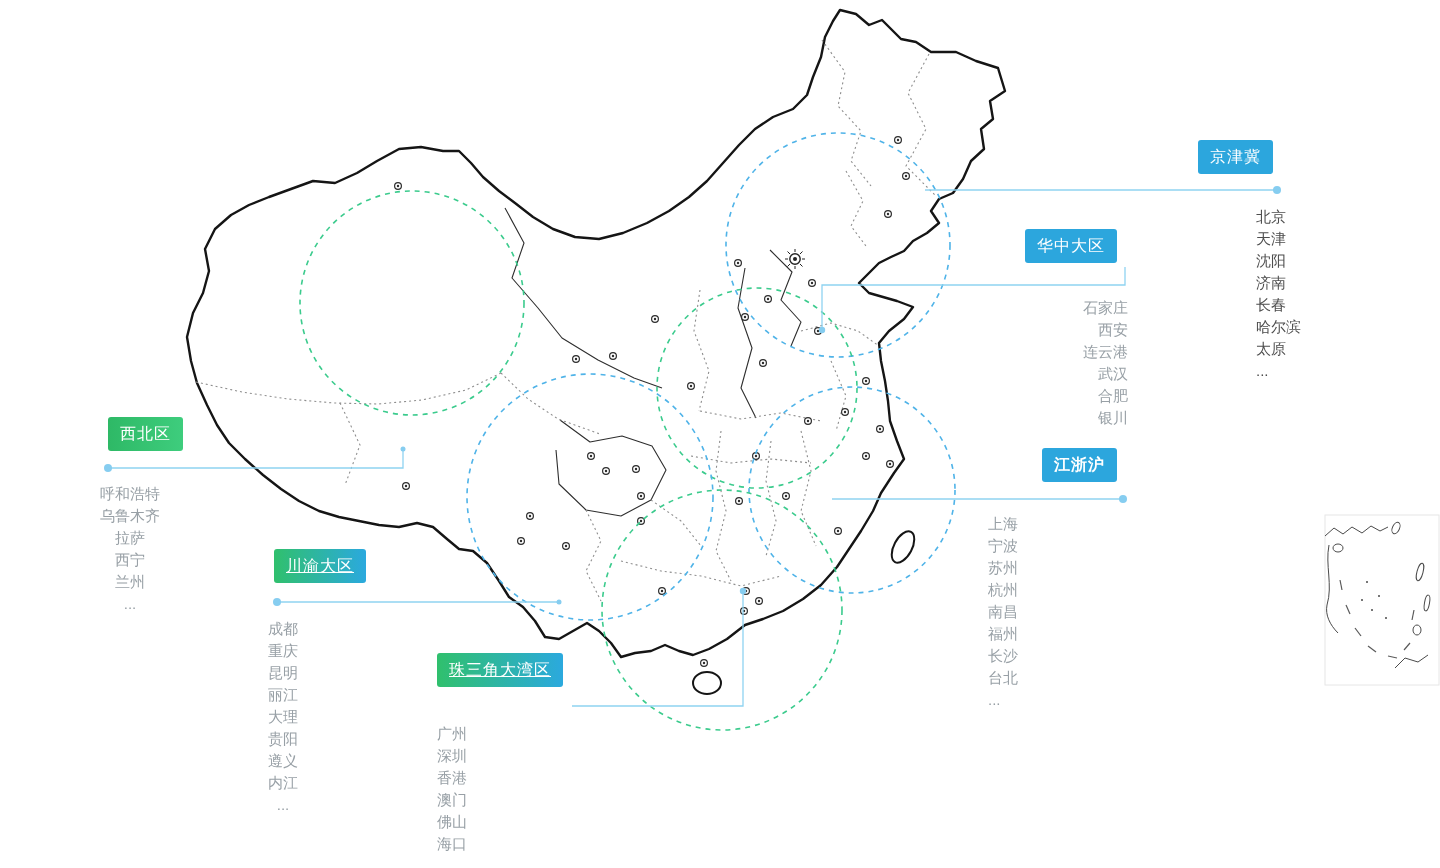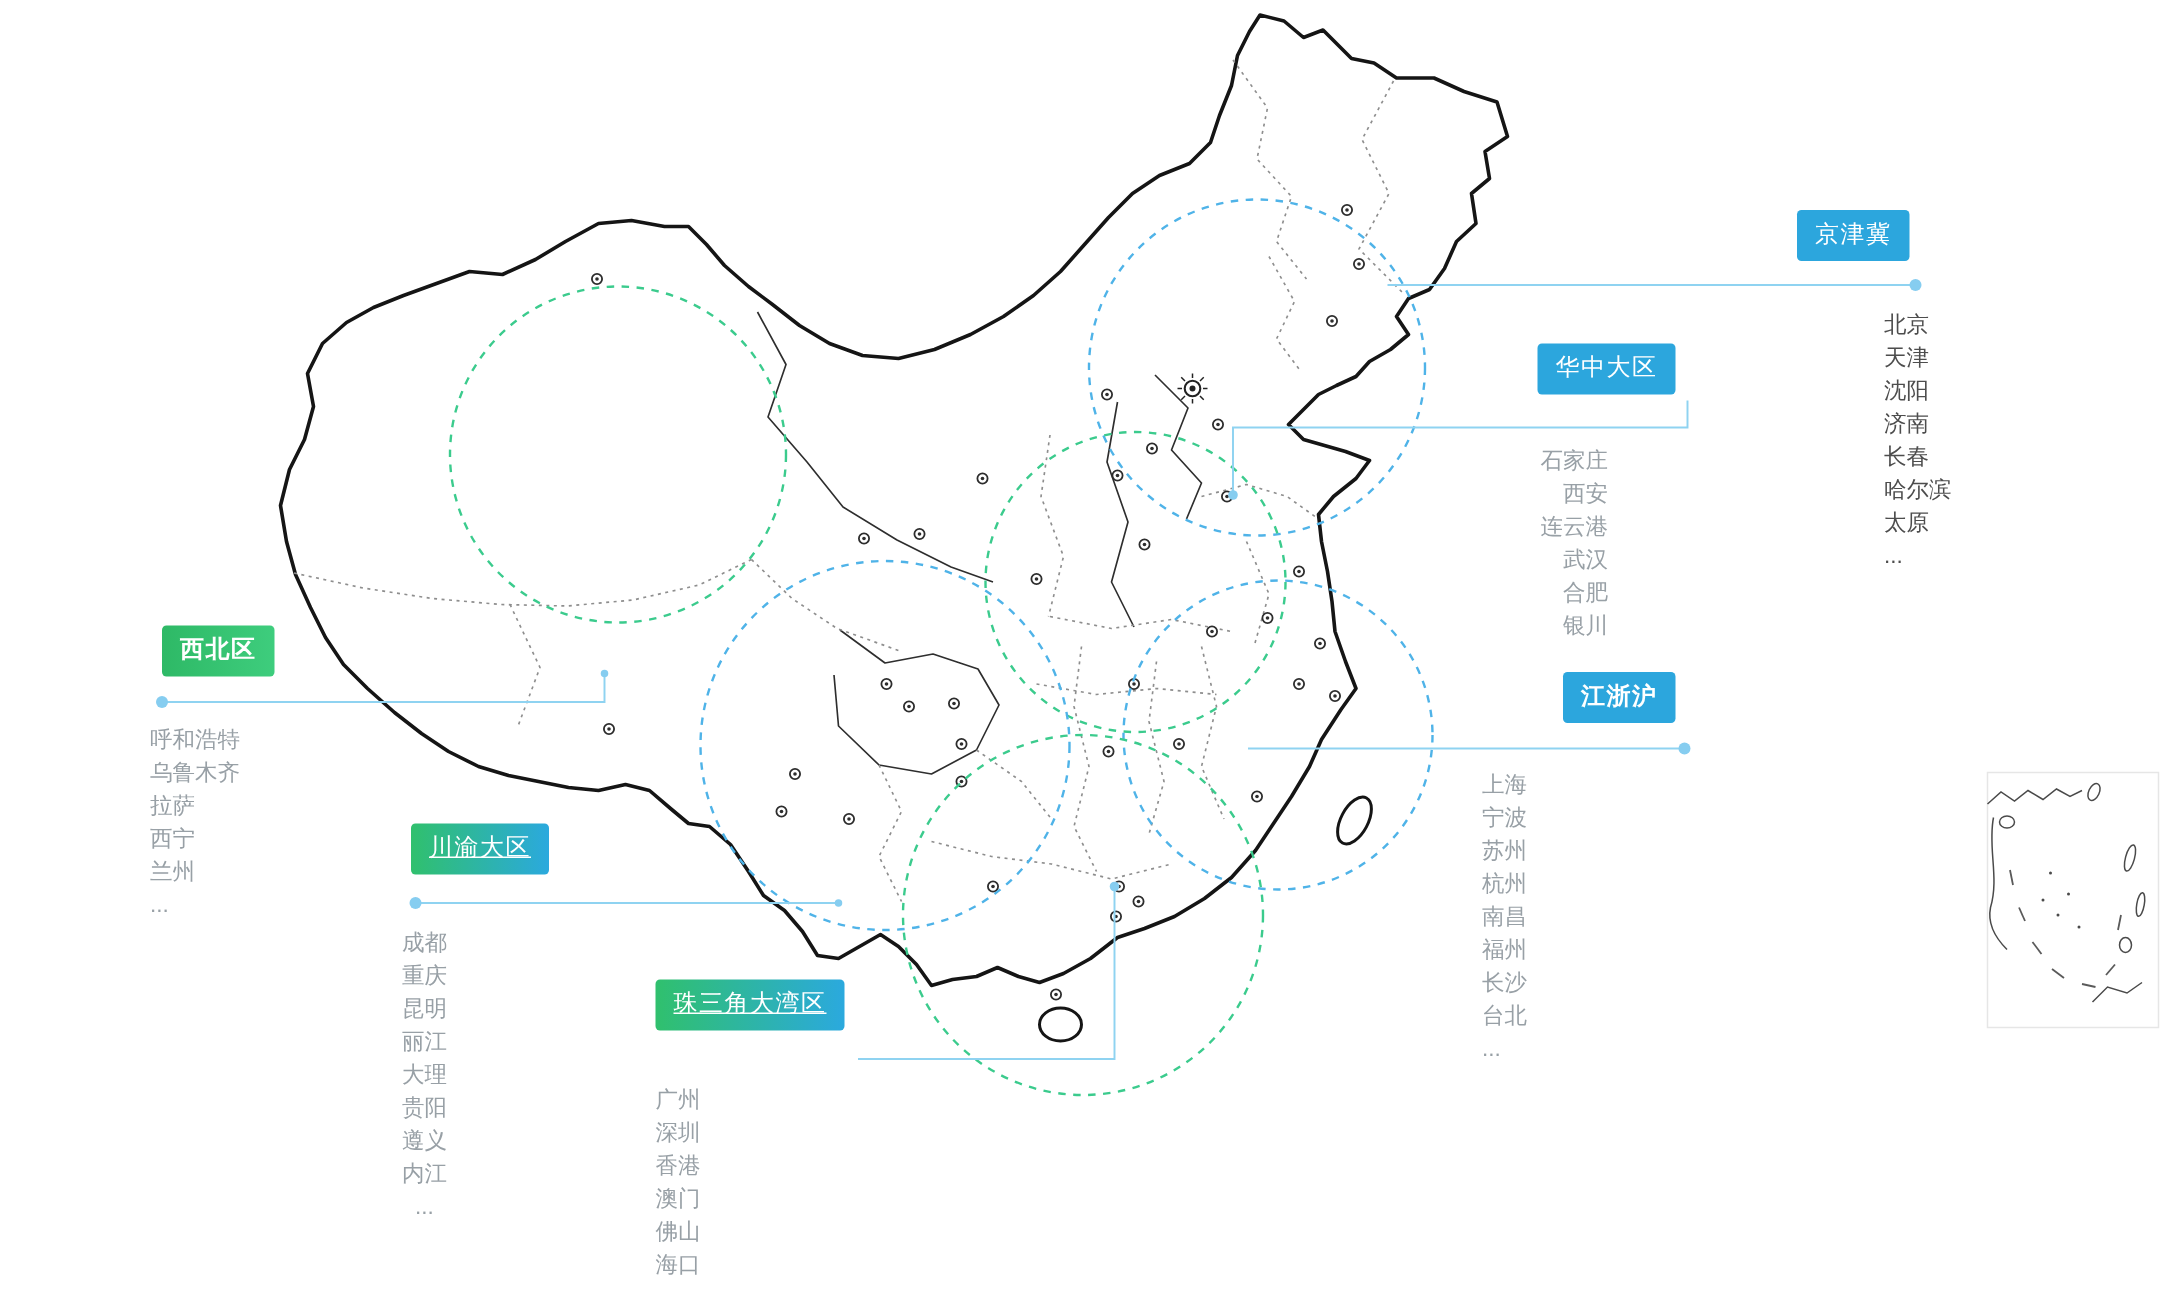--- a/index.html
+++ b/index.html
@@ -28,36 +28,36 @@
   .inset-isle{fill:none;stroke:#4a4a4a;stroke-width:1;}
   .inset-dash{stroke:#5a5a5a;stroke-width:1.2;}
   .inset-dotp{fill:#4a4a4a;}
 
   
   .tag{
     position:absolute;color:#fff;font-size:16px;letter-spacing:1px;
     padding:9px 12px;border-radius:3px;white-space:nowrap;line-height:1;
   }
   .tag-blue{background:#2ca6dd;}
-  .tag-green{background:linear-gradient(90deg,#2eb966,#3ecd7d);font-weight:bold;}
+  .tag-green{background:linear-gradient(90deg,#2eb966,#3ecd7d);}
   .tag-grad{background:linear-gradient(90deg,#30c06d,#2ba9de);}
 
   
   .cities{position:absolute;font-size:15px;line-height:22px;color:#98a0a6;white-space:nowrap;}
   .cities.dark{color:#4d4d4d;}
   .cities .city{display:block;}
 
   #tag-jingjinji{left:1198px;top:140px;}
   #list-jingjinji{left:1256px;top:206px;width:100px;text-align:left;}
   #tag-huazhong{left:1025px;top:229px;}
-  #list-huazhong{left:932px;top:297px;width:140px;text-align:right;}
+  #list-huazhong{left:988px;top:297px;width:140px;text-align:right;}
   #tag-jiangzhehu{left:1042px;top:448px;font-weight:bold;}
   #list-jiangzhehu{left:988px;top:513px;width:140px;text-align:left;}
   #tag-xibei{left:108px;top:417px;}
-  #list-xibei{left:100px;top:483px;text-align:left;}
+  #list-xibei{left:100px;top:483px;text-align:center;}
   #tag-chuanyu{left:274px;top:549px;text-decoration:underline;}
   #list-chuanyu{left:268px;top:618px;text-align:center;}
   #tag-zhusanjiao{left:437px;top:653px;text-decoration:underline;}
   #list-zhusanjiao{left:437px;top:723px;text-align:left;}
 </style>
 </head>
 <body>
 
 <div class="stage">
 

